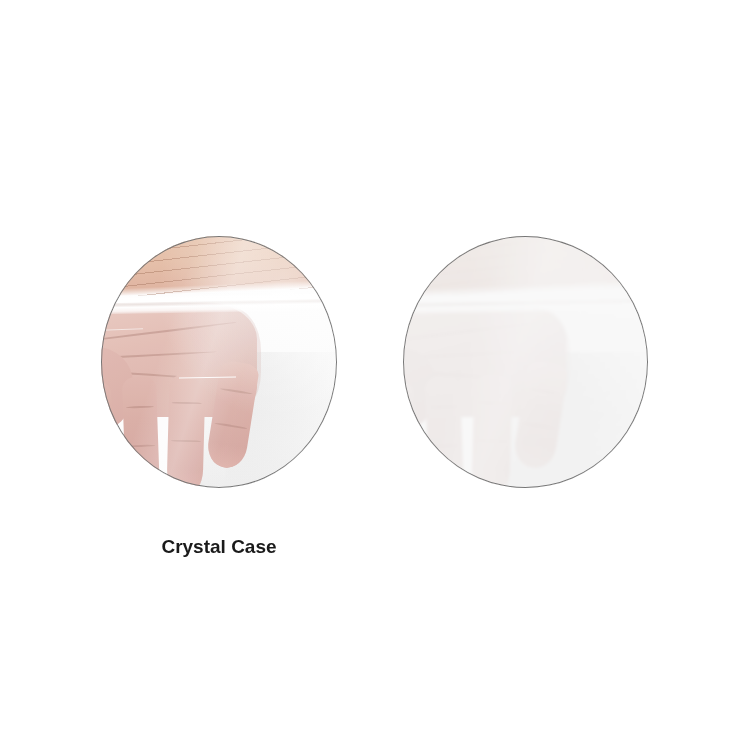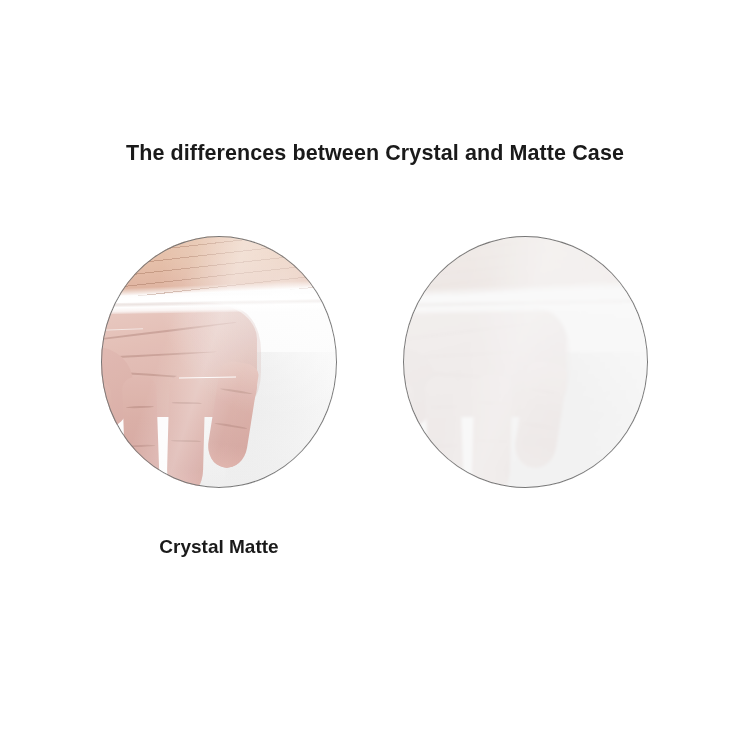--- a/index.html
+++ b/index.html
@@ -334,21 +334,20 @@
     line-height: 24px;
   }
   .compare-item.left  .caption { left: -40px; width: 316px; }
   .compare-item.right .caption { left: -30px; width: 306px; }
 </style>
 </head>
 <body>
 
 <div id="page">
 
-  <div class="page-title">The differences between Crystal and Matte Case</div>
 
   <div class="compare-row">
 
     <div class="compare-item left">
       <div class="circle-frame">
 
         <div class="photo">
           <div class="desk"></div>
           <div class="desk-shadow"></div>
 
@@ -396,21 +395,21 @@
           <div class="gloss-2"></div>
           <div class="hairline hl-1"></div>
           <div class="hairline hl-2"></div>
 
           <div class="finish crystal"></div>
         </div>
 
         <div class="circle-ring"></div>
       </div>
 
-      <div class="caption">Crystal Matte</div>
+      <div class="caption">Crystal Case</div>
     </div>
 
     <div class="compare-item right">
       <div class="circle-frame">
 
         <div class="photo">
           <div class="desk"></div>
           <div class="desk-shadow"></div>
 
           <div class="arm">

